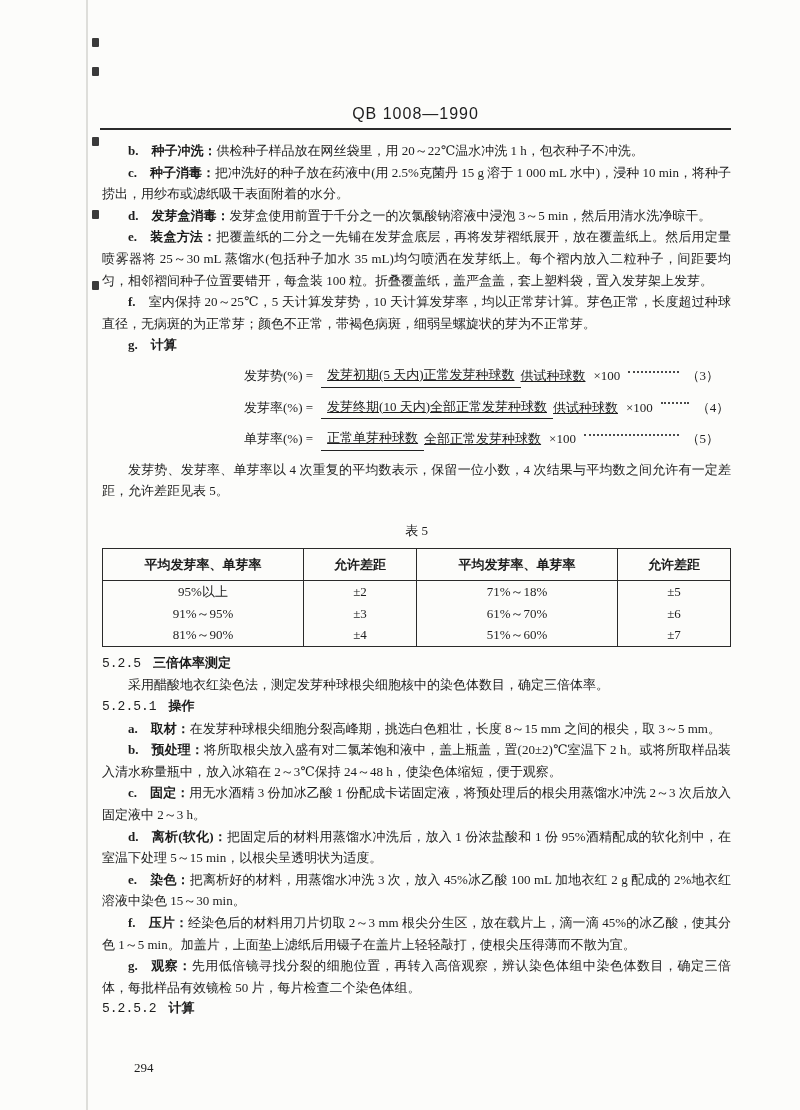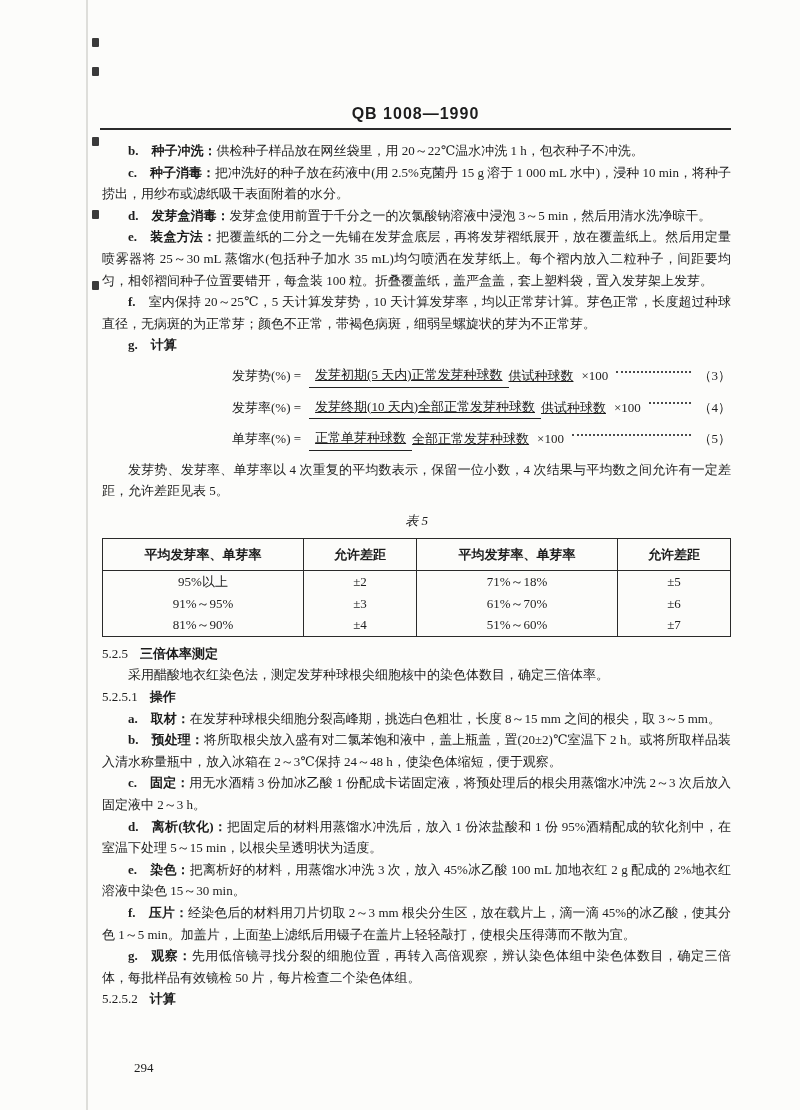--- a/index.html
+++ b/index.html
@@ -17,51 +17,51 @@
   }
   .scan-mark {
     position:absolute; left:92px; width:7px; height:9px;
     background:#3a3a3a; border-radius:1px;
   }
   .m1{top:38px;} .m2{top:67px;} .m3{top:137px;} .m4{top:210px;} .m5{top:281px;}
   .doc-header {
     position:absolute; top:105px; left:100px; width:631px;
     text-align:center;
     font-family:"Liberation Sans","DejaVu Sans",sans-serif;
-    font-weight:bold; font-size:16px; letter-spacing:1px;
+    font-weight:normal; font-size:16px; letter-spacing:1px;
   }
   .header-rule {
     position:absolute; top:128px; left:100px; width:631px; height:0;
     border-top:2px solid #2b2b2b;
   }
   .content {
     position:absolute; left:102px; top:140px; width:629px;
     font-size:13px; line-height:21.6px; text-align:justify;
   }
   .content p { margin:0; text-indent:2em; }
   .item-label { font-weight:bold; padding-right:13px; }
   .item-term  { font-weight:bold; }
-  p.heading { text-indent:0; }
+  p.heading { text-indent:0;font-family:Liberation Mono, monospace; }
   .h-num { padding-right:12px; }
   .h-title { font-weight:bold; }
 
   .formulas { margin:8px 0 6px 0; }
   .formula {
     display:flex; align-items:center;
-    padding-left:130px; margin:8px 0;
+    padding-left:130px; margin:8px 12px;
   }
   .f-lhs { white-space:nowrap; margin-right:8px; }
   .frac { display:inline-flex; text-align:center;text-decoration:underline; }
   .frac .num { display:block; border-bottom:1.5px solid #222; padding:0 6px 1px 6px; white-space:nowrap; }
   .frac .den { display:block; padding-top:1px; white-space:nowrap; }
   .f-times { margin-left:8px; white-space:nowrap; }
   .f-leader { flex:1; min-width:28px; border-bottom:2px dotted #4a4a4a; margin:0 8px; transform:translateY(-4px); }
   .f-eqno { white-space:nowrap; }
 
-  .tbl-caption { text-align:center; margin:8px 0 6px 0; text-indent:0;font-style:italic; }
+  .tbl-caption { text-align:center; margin:18px 0 6px 0; text-indent:0; }
   table.tbl {
     width:100%; border-collapse:collapse; margin:0 0 6px 0;
     border-top:1.5px solid #2a2a2a; border-bottom:1.5px solid #2a2a2a;
     font-size:13px;
   }
   table.tbl th, table.tbl td {
     border-left:1px solid #2a2a2a; border-right:1px solid #2a2a2a;
     text-align:center; padding:0 4px;
   }
   table.tbl th { font-weight:bold; border-bottom:1px solid #2a2a2a; padding:5px 4px; }

